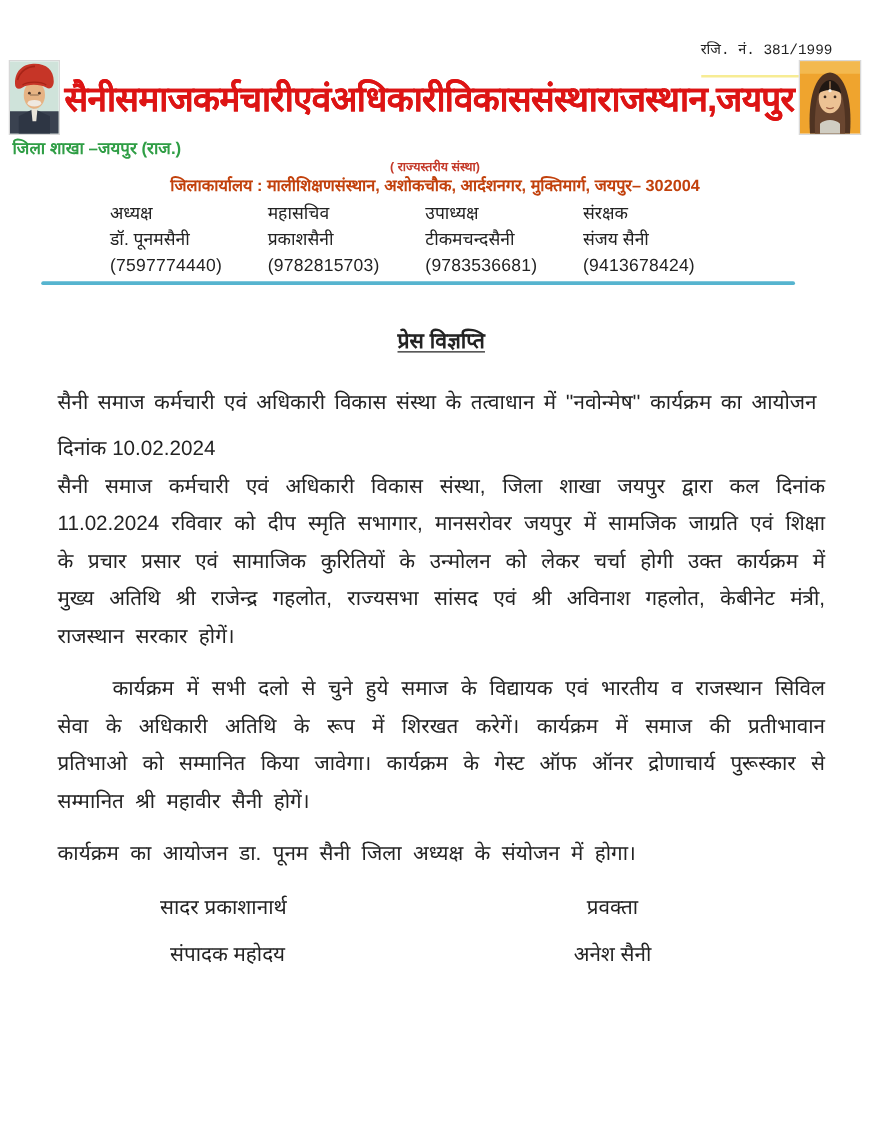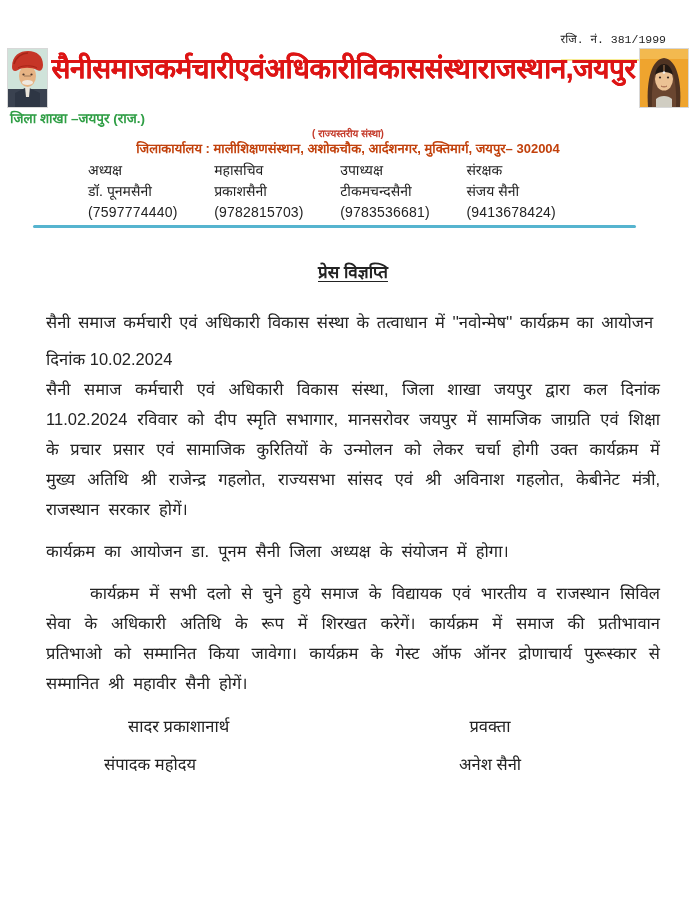--- a/index.html
+++ b/index.html
@@ -16,21 +16,21 @@
   
   .reg-no {
     position:absolute; top:31px; right:30px;
     font-family:"Liberation Mono","DejaVu Sans Mono",monospace;
     font-size:11.5px; color:#222;
     border-bottom:2px solid rgba(240,220,60,.55);
     padding-bottom:13px;
   }
   .header-row {
     position:absolute; top:48px; left:0; right:0;
-    display:flex; align-items:flex-start; justify-content:center;
+    display:flex; align-items:center; justify-content:center;
     gap:4px;
   }
   .portrait { flex:0 0 auto; border:1px solid #d8d8d8; background:#fff; line-height:0; }
   .org-title {
     font-size:28px; font-weight:bold; color:#dd1414;
     letter-spacing:-0.5px; white-space:nowrap;
     text-shadow:0 0 0 #dd1414;
   }
   .branch-line {
     position:absolute; top:109px; left:0; right:0;
@@ -65,21 +65,21 @@
     margin-bottom:19px;
   }
   .subject-line { margin-bottom:7px; word-spacing:3px; }
   .date-line    { }
   .para { text-align:justify; word-spacing:4.5px; margin-bottom:12px; }
   .para.indent { text-indent:44px; }
   .sig-row { display:flex; justify-content:space-between; }
   .sig-row.first  { margin-top:13px; }
   .sig-row.second { margin-top:8px; }
   .sig-left-1  { margin-left:82px;text-align:center; }
-  .sig-left-2  { margin-left:58px; }
+  .sig-left-2  { margin-left:90px; }
   .sig-right { width:220px; margin-right:60px; text-align:center; }
 </style>
 </head>
 <body>
 
 <div class="page">
 
   <div class="reg-no">रजि. नं. 381/1999</div>
 
   <div class="header-row">
@@ -145,22 +145,22 @@
     </div>
   </div>
 
   <div class="rule" style="background: rgb(86, 180, 207);"></div>
 
   <div class="body-block" style="color: rgb(35, 35, 35);">
     <div class="press-heading">प्रेस विज्ञप्ति</div>
     <div class="subject-line">सैनी समाज कर्मचारी एवं अधिकारी विकास संस्था के तत्वाधान में ''नवोन्मेष'' कार्यक्रम का आयोजन</div>
     <div class="date-line">दिनांक 10.02.2024</div>
     <p class="para">सैनी समाज कर्मचारी एवं अधिकारी विकास संस्था, जिला शाखा जयपुर द्वारा कल दिनांक 11.02.2024 रविवार को दीप स्मृति सभागार, मानसरोवर जयपुर में सामजिक जाग्रति एवं शिक्षा के प्रचार प्रसार एवं सामाजिक कुरितियों के उन्मोलन को लेकर चर्चा होगी उक्त कार्यक्रम में मुख्य अतिथि श्री राजेन्द्र गहलोत, राज्यसभा सांसद एवं श्री अविनाश गहलोत, केबीनेट मंत्री, राजस्थान सरकार होगें।</p>
+    <p class="para indent">कार्यक्रम में सभी दलो से चुने हुये समाज के विद्यायक एवं भारतीय व राजस्थान सिविल सेवा के अधिकारी अतिथि के रूप में शिरखत करेगें। कार्यक्रम में समाज की प्रतीभावान प्रतिभाओ को सम्मानित किया जावेगा। कार्यक्रम के गेस्ट ऑफ ऑनर द्रोणाचार्य पुरूस्कार से सम्मानित  श्री महावीर सैनी होगें।</p>
     <p class="para">कार्यक्रम का आयोजन डा. पूनम सैनी जिला अध्यक्ष के संयोजन में होगा।</p>
-    <p class="para indent">कार्यक्रम में सभी दलो से चुने हुये समाज के विद्यायक एवं भारतीय व राजस्थान सिविल सेवा के अधिकारी अतिथि के रूप में शिरखत करेगें। कार्यक्रम में समाज की प्रतीभावान प्रतिभाओ को सम्मानित किया जावेगा। कार्यक्रम के गेस्ट ऑफ ऑनर द्रोणाचार्य पुरूस्कार से सम्मानित  श्री महावीर सैनी होगें।</p>
 
     <div class="sig-row first">
       <span class="sig-left-1">सादर प्रकाशानार्थ</span>
       <span class="sig-right">प्रवक्ता</span>
     </div>
     <div class="sig-row second">
       <span class="sig-left-2">संपादक महोदय</span>
       <span class="sig-right">अनेश सैनी</span>
     </div>
   </div>

